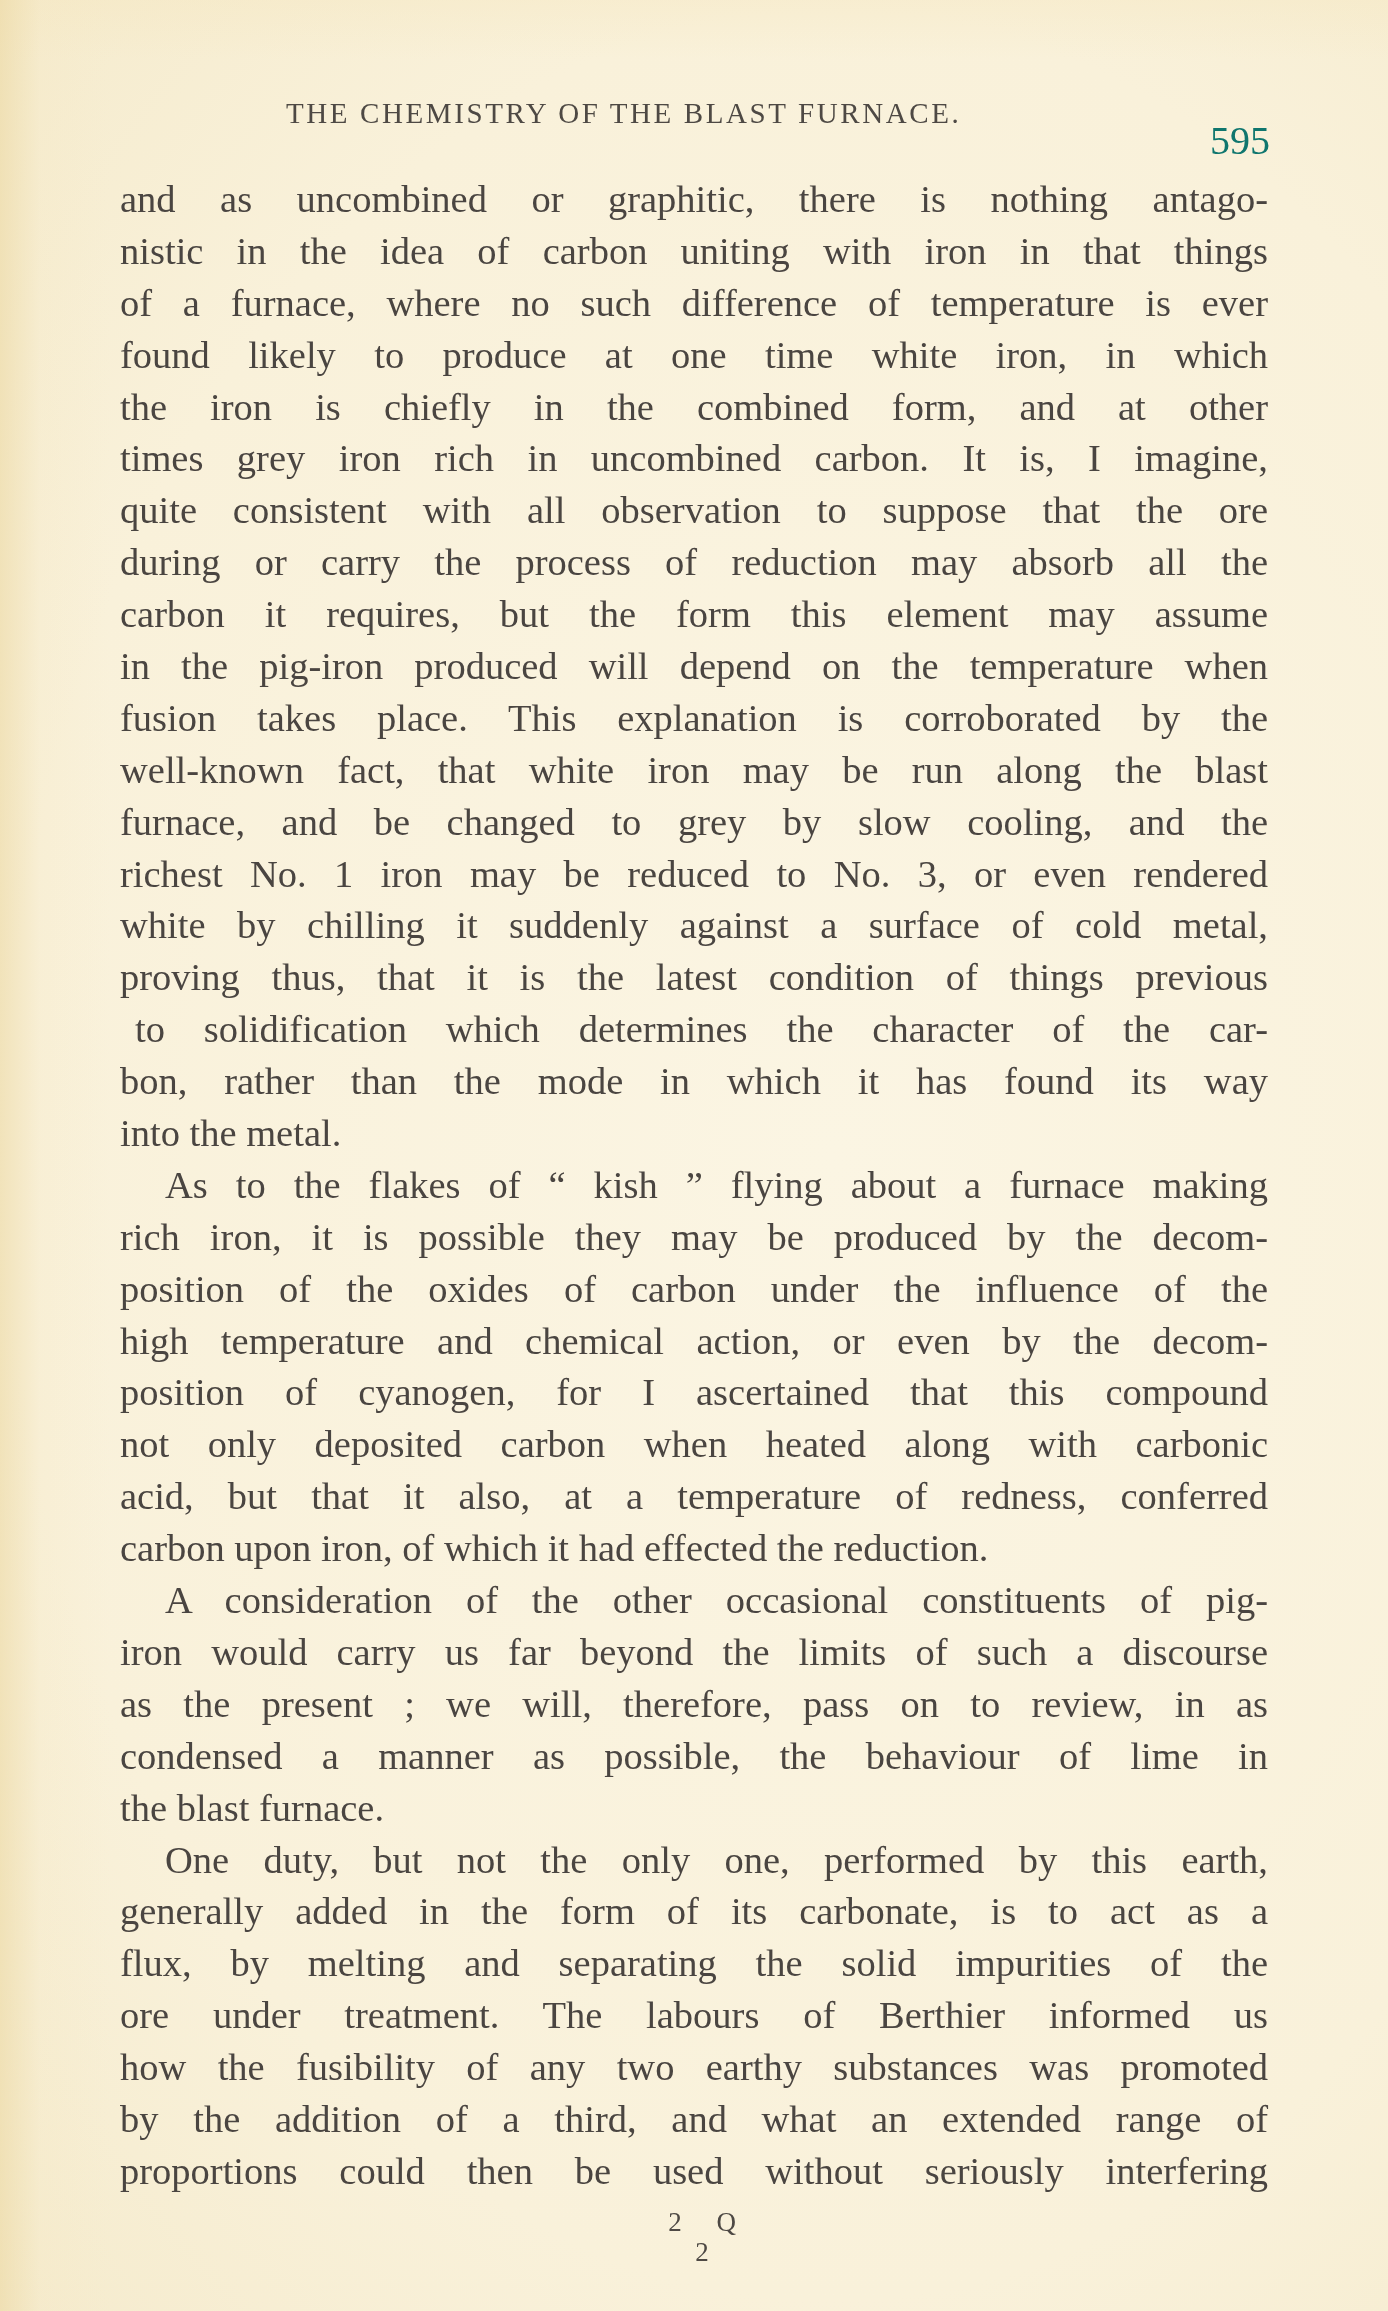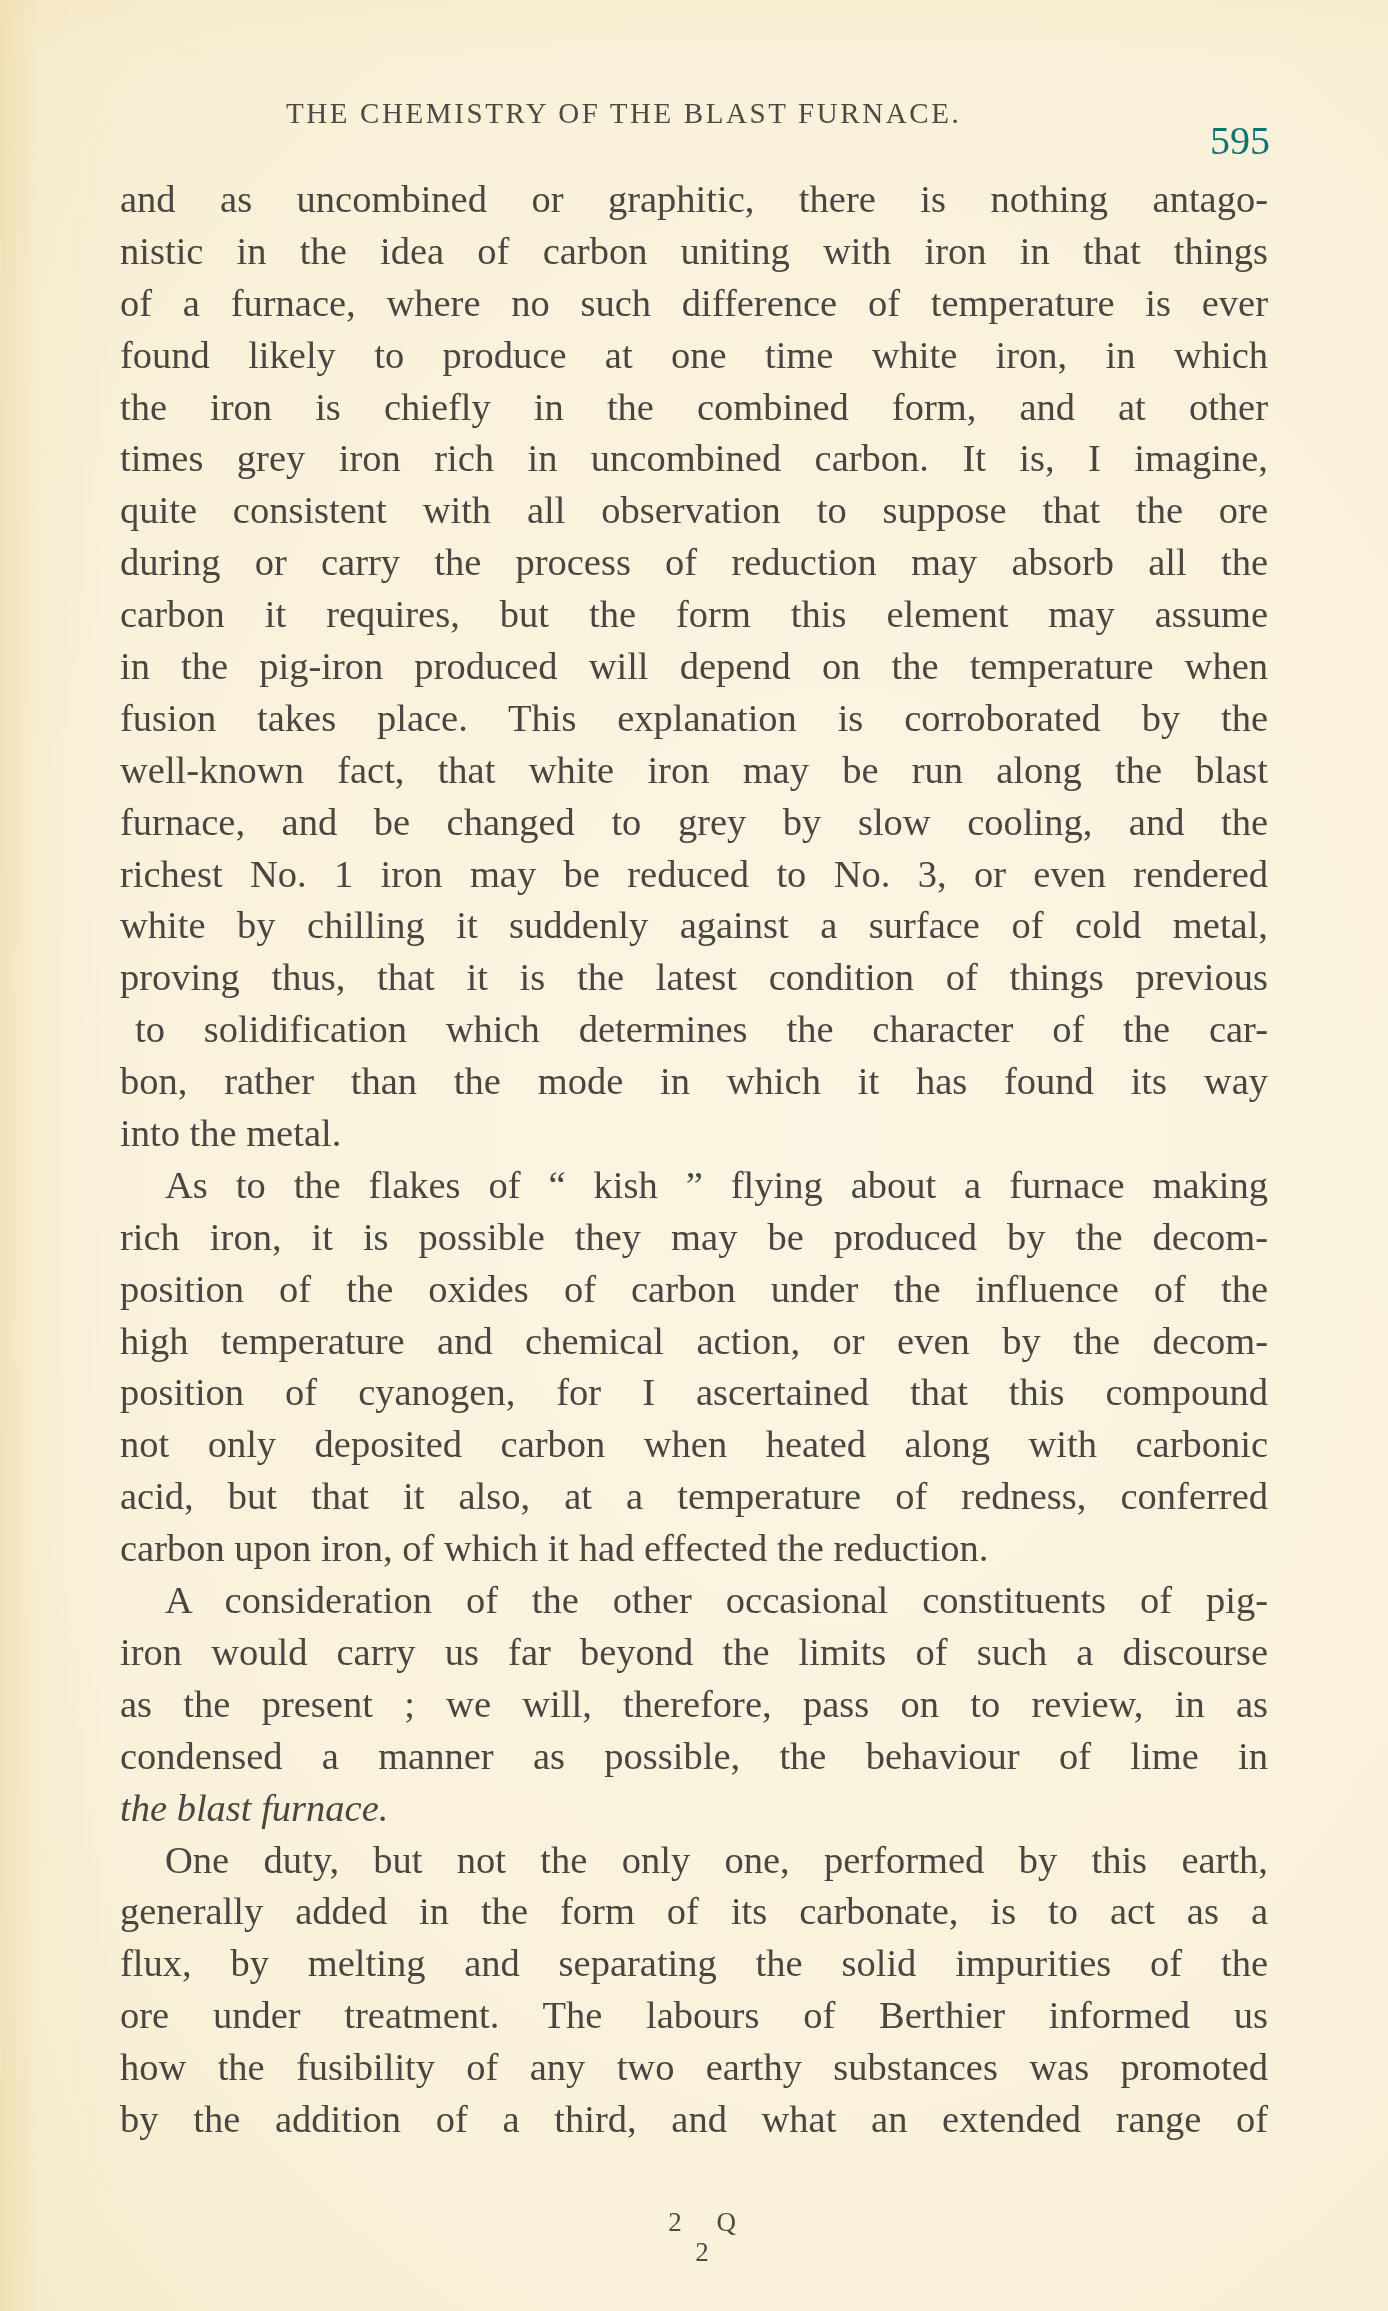--- a/index.html
+++ b/index.html
@@ -120,26 +120,27 @@
         <span class="line" style="white-space: nowrap;">position of cyanogen, for I ascertained that this compound</span>
         <span class="line" style="white-space: nowrap;">not only deposited carbon when heated along with carbonic</span>
         <span class="line" style="white-space: nowrap;">acid, but that it also, at a temperature of redness, conferred</span>
         <span class="line last" style="white-space: nowrap;">carbon upon iron, of which it had effected the reduction.</span>
       </div>
       <div>
         <span class="line indent" style="white-space: nowrap;">A consideration of the other occasional constituents of pig-</span>
         <span class="line" style="white-space: nowrap;">iron would carry us far beyond the limits of such a discourse</span>
         <span class="line" style="white-space: nowrap;">as the present ; we will, therefore, pass on to review, in as</span>
         <span class="line" style="white-space: nowrap;">condensed a manner as possible, the behaviour of lime in</span>
-        <span class="line last" style="white-space: nowrap; font-style: italic;">the blast furnace.</span>
+        <span class="line last" style="white-space: nowrap;">the blast furnace.</span>
       </div>
       <div>
         <span class="line indent" style="white-space: nowrap;">One duty, but not the only one, performed by this earth,</span>
         <span class="line" style="white-space: nowrap;">generally added in the form of its carbonate, is to act as a</span>
         <span class="line" style="white-space: nowrap;">flux, by melting and separating the solid impurities of the</span>
         <span class="line" style="white-space: nowrap;">ore under treatment. The labours of Berthier informed us</span>
         <span class="line" style="white-space: nowrap;">how the fusibility of any two earthy substances was promoted</span>
         <span class="line" style="white-space: nowrap;">by the addition of a third, and what an extended range of</span>
+        <span class="line" style="white-space: nowrap;">proportions could then be used without seriously interfering</span>
       </div>
     </div>
 
   <div class="signature">2 Q 2</div>
 </div>
 
 </body></html>

